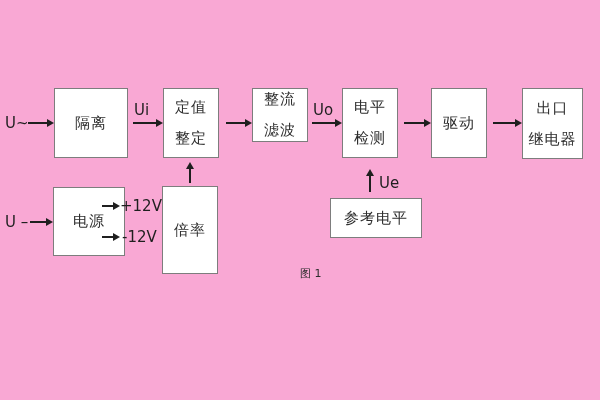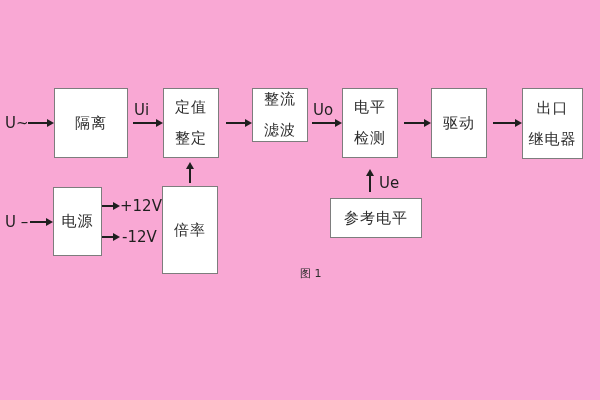--- a/index.html
+++ b/index.html
@@ -68,21 +68,21 @@
 
   <div class="block" style="left:431px;top:88px;width:56px;height:70px">
     <span class="line">驱动</span>
   </div>
 
   <div class="block" style="left:522px;top:88px;width:61px;height:71px">
     <span class="line">出口</span>
     <span class="line">继电器</span>
   </div>
 
-  <div class="block" style="left:53px;top:187px;width:49px;height:69px">
+  <div class="block" style="left:53px;top:187px;width:72px;height:69px">
     <span class="line">电源</span>
   </div>
 
   <div class="block" style="left:162px;top:186px;width:56px;height:88px">
     <span class="line">倍率</span>
   </div>
 
   <div class="block" style="left:330px;top:198px;width:92px;height:40px">
     <span class="line">参考电平</span>
   </div>

